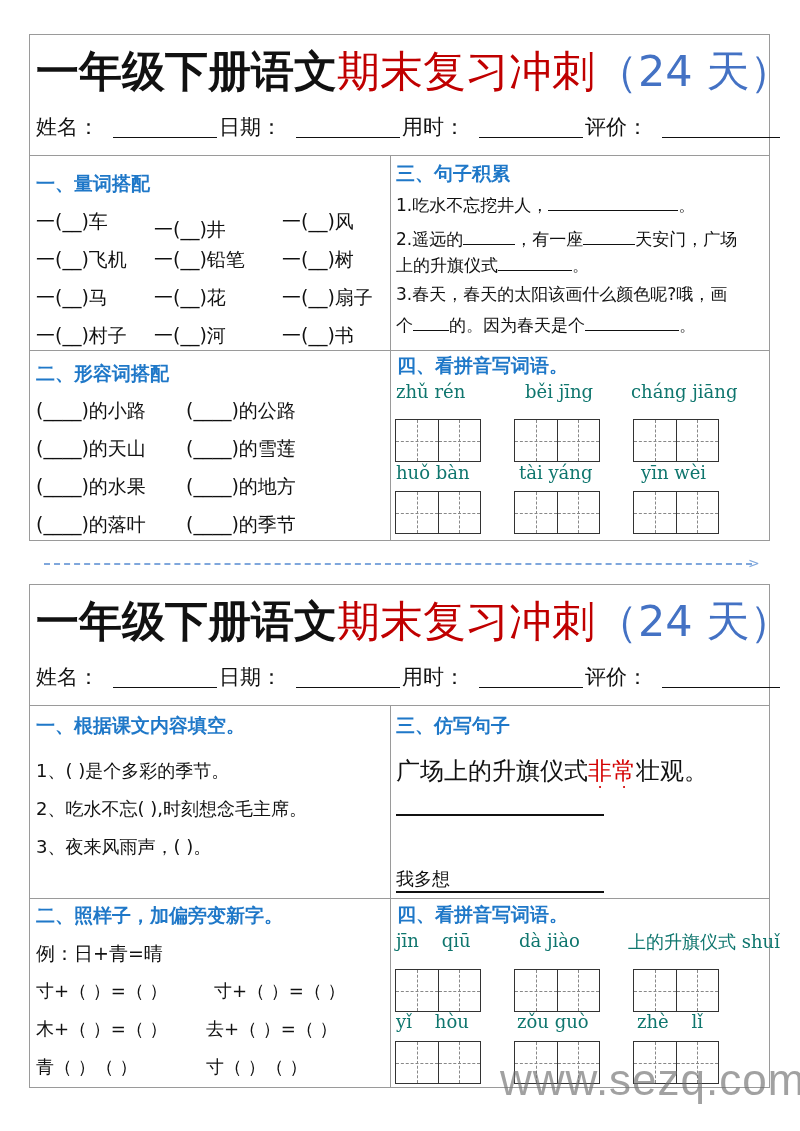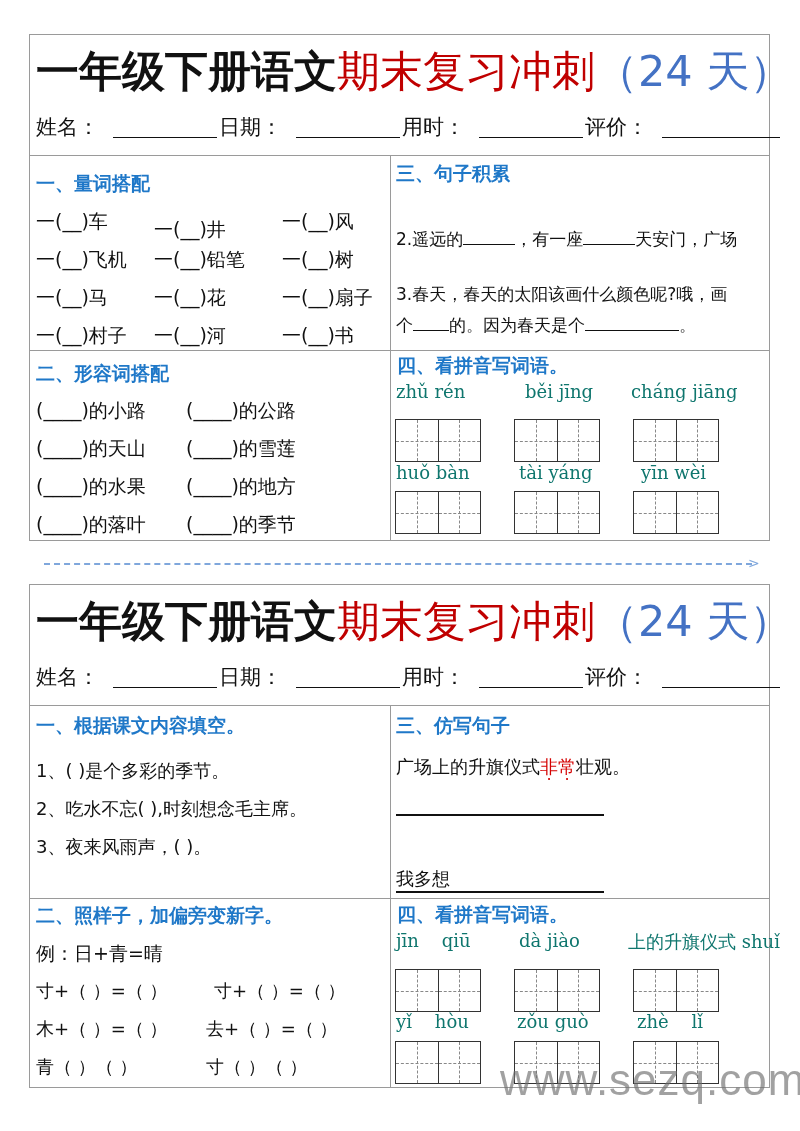--- a/index.html
+++ b/index.html
@@ -99,22 +99,28 @@
       <span class="cell" style="left:150px;">(____)的地方</span>
     </div>
     <div class="row" style="top:159px;">
       <span class="cell" style="left:0;">(____)的落叶</span>
       <span class="cell" style="left:150px;">(____)的季节</span>
     </div>
   </div>
 
   <div class="quad" style="left:366px; top:124px; width:370px; height:190px; font-size:17px;">
     <div class="sec-title" style="position:absolute; top:2px;">三、句子积累</div>
+    <div class="row" style="top:34px; font-size:17px;">
+      <span>1.吃水不忘挖井人，</span><span class="blank-line" style="width:130px;"></span><span>。</span>
+    </div>
     <div class="row" style="top:62px; font-size:17px;margin-top:6px;">
       <span>2.遥远的</span><span class="blank-line" style="width:52px;"></span><span>，有一座</span><span class="blank-line" style="width:52px;"></span><span>天安门，广场</span>
+    </div>
+    <div class="row" style="top:94px; font-size:17px;">
+      <span>上的升旗仪式</span><span class="blank-line" style="width:74px;"></span><span>。</span>
     </div>
     <div class="row" style="top:124px; font-size:17px;">
       <span>3.春天，春天的太阳该画什么颜色呢?哦，画</span>
     </div>
     <div class="row" style="top:154px; font-size:17px;">
       <span>个</span><span class="blank-line" style="width:36px;"></span><span>的。因为春天是个</span><span class="blank-line" style="width:94px;"></span><span>。</span>
     </div>
   </div>
 
   <div class="quad" style="left:361px; top:316px; width:378px; height:190px;">
@@ -193,21 +199,21 @@
       <span class="cell" style="left:170px;">去+（  ）=（  ）</span>
     </div>
     <div class="row" style="top:154px; font-size:18px;">
       <span class="cell" style="left:0;">青（  ）（  ）</span>
       <span class="cell" style="left:170px;">寸（  ）（  ）</span>
     </div>
   </div>
 
   <div class="quad" style="left:366px; top:126px; width:370px; height:185px;">
     <div class="sec-title" style="position:absolute; top:2px;">三、仿写句子</div>
-    <div class="row" style="top:44px; font-size:18px;">
+    <div class="row" style="top:44px; font-size:24px;">
       <span>广场上的升旗仪式</span><span class="red dotted">非</span><span class="red dotted">常</span><span>壮观。</span>
     </div>
     <div style="position:absolute; left:0; top:103px; width:208px; border-bottom:2px solid #111;"></div>
     <div class="row" style="top:156px; font-size:18px; width:208px; border-bottom:2px solid #111;">
       <span>我多想</span>
     </div>
   </div>
 
   <div class="quad" style="left:361px; top:315px; width:378px; height:188px;">
     <div class="sec-title" style="position:absolute; left:6px; top:2px;">四、看拼音写词语。</div>

